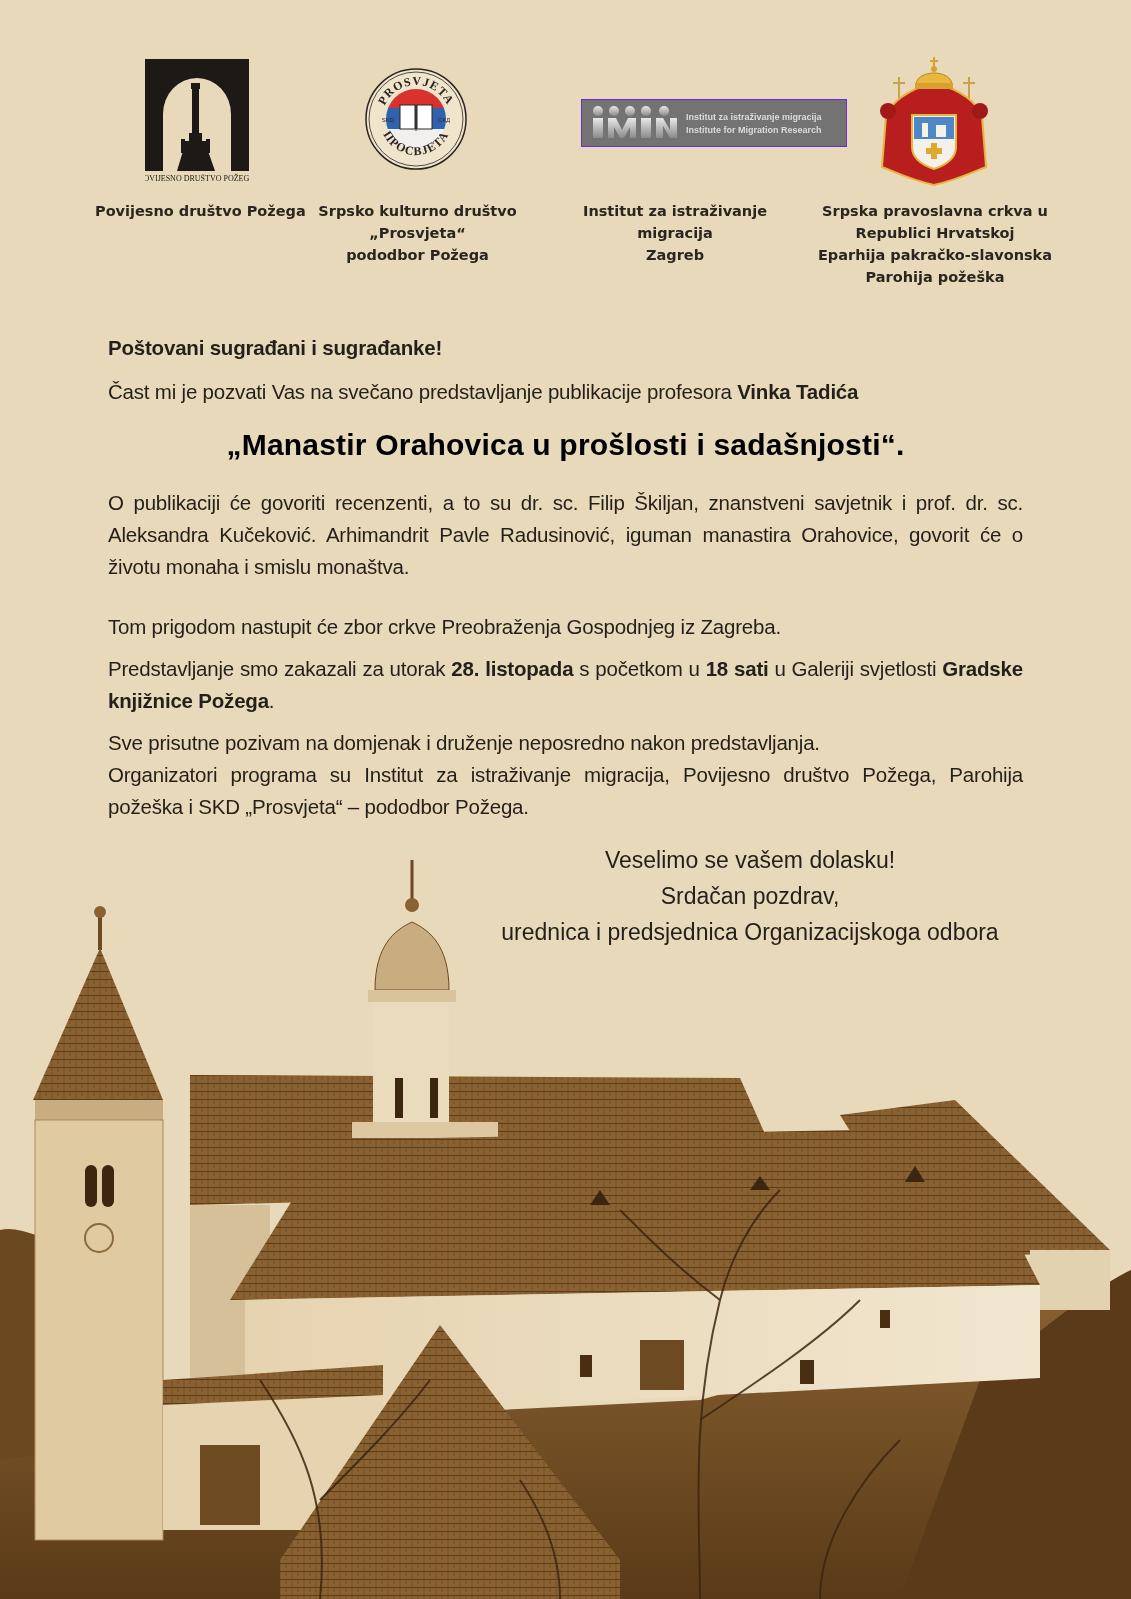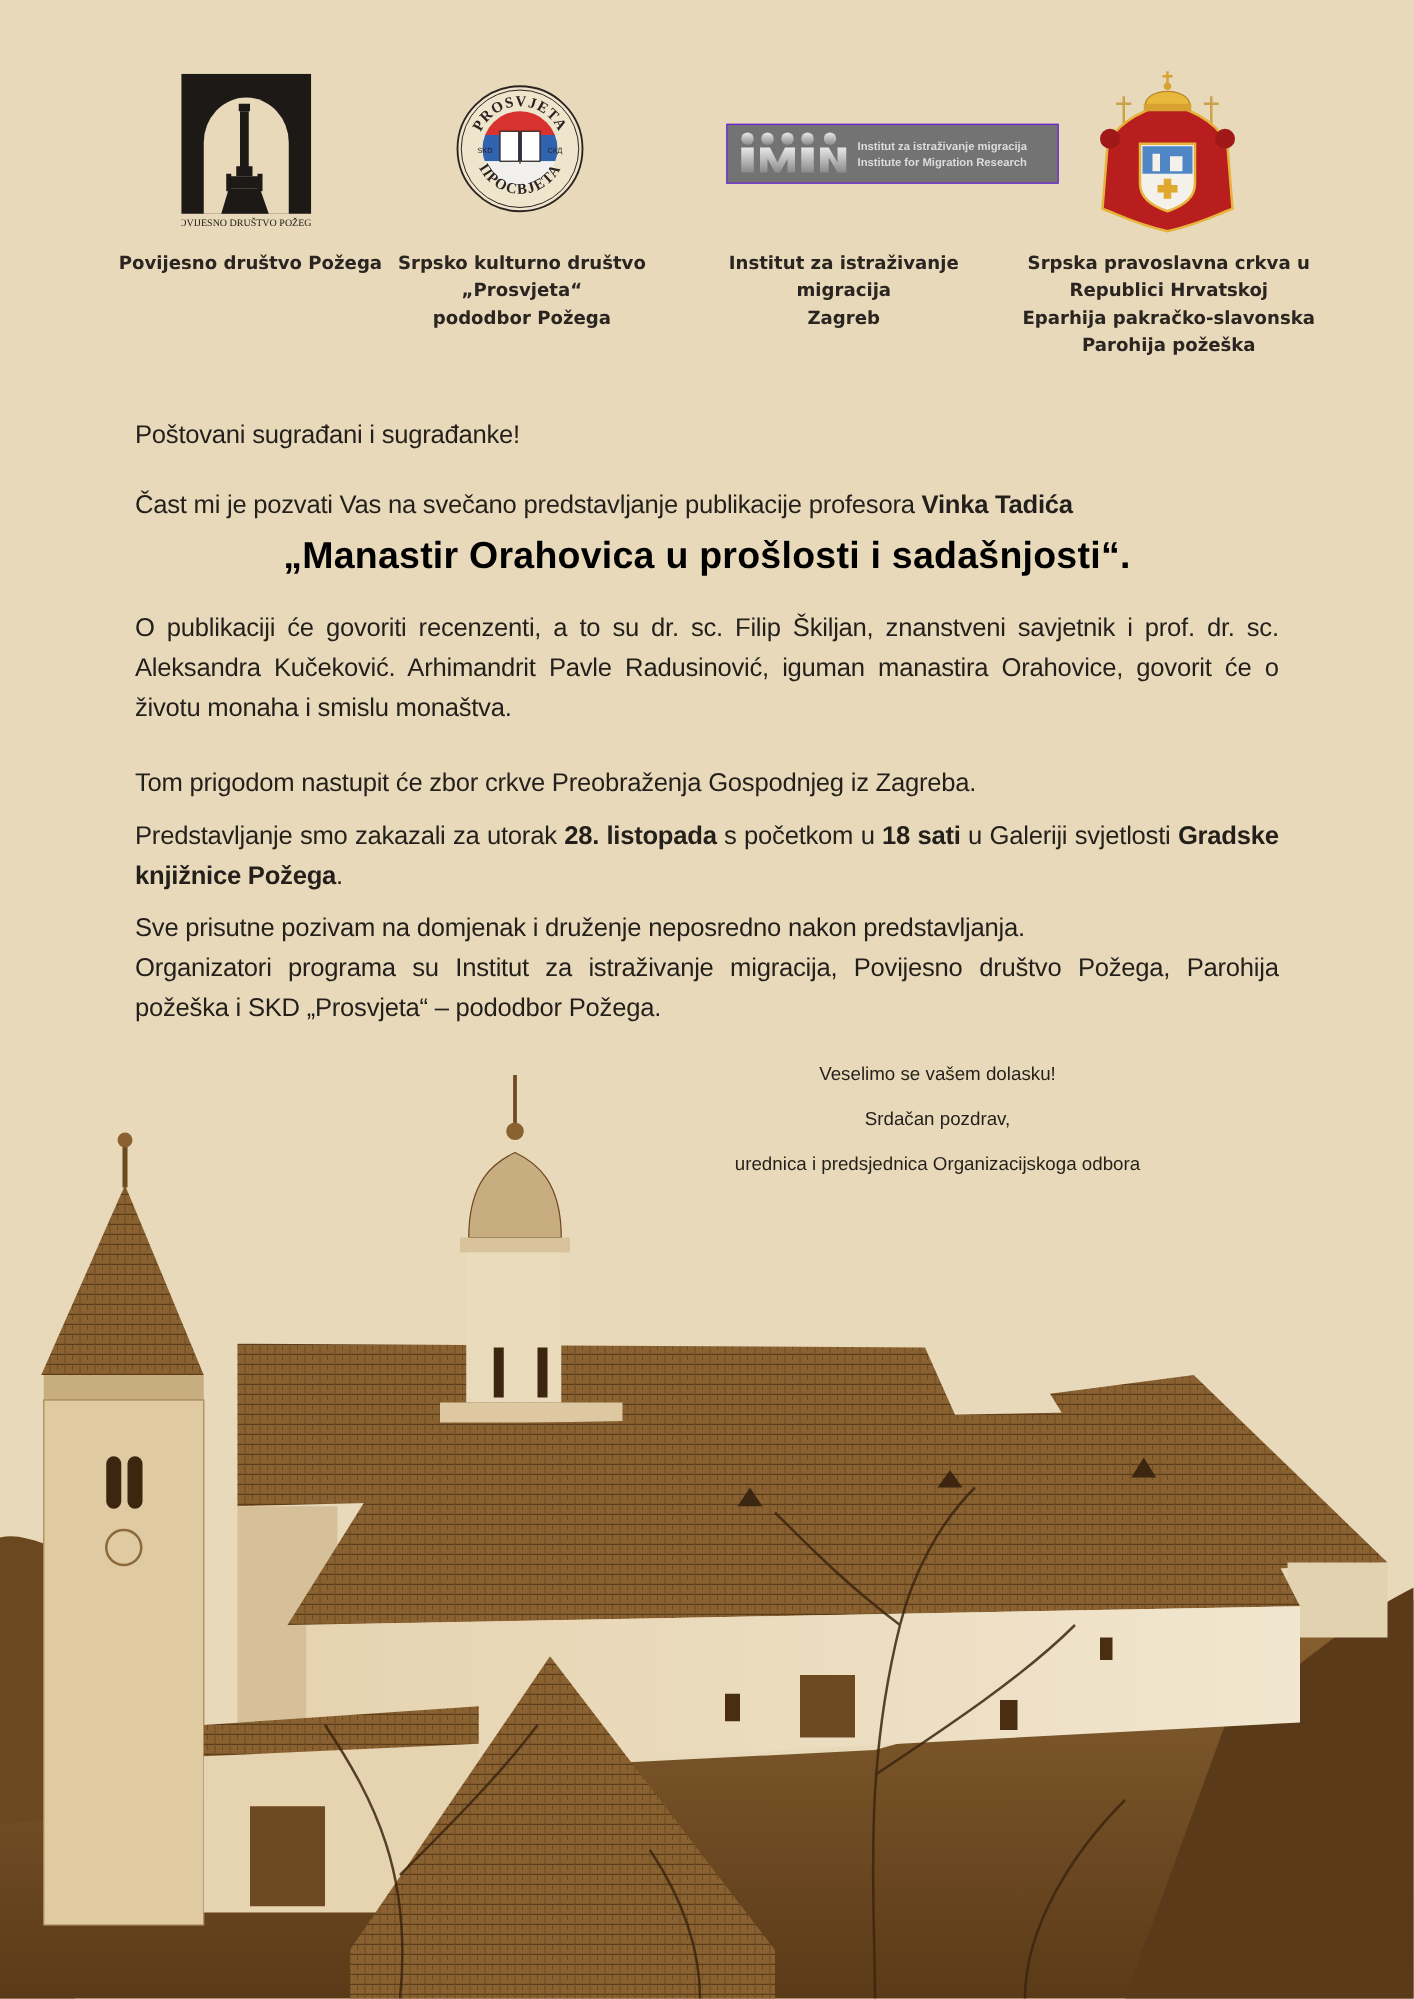--- a/index.html
+++ b/index.html
@@ -13,21 +13,21 @@
   .logos { position:absolute; top:55px; left:0; width:1131px; height:240px; }
   .org { position:absolute; text-align:center; font-family:"DejaVu Sans", sans-serif; font-size:14.5px; line-height:22px; font-weight:bold; color:#2a2520; }
   .org .caption div { white-space:nowrap; }
   .logo-box { position:absolute; }
 
   .letter { position:absolute; left:108px; width:915px; font-family:"Liberation Sans", sans-serif; font-stretch:condensed; }
   .p { font-size:20.5px; line-height:32px; margin:0; color:#231f1a; letter-spacing:-0.2px; }
   .justify { text-align:justify; text-align-last:left; }
   .title { position:absolute; left:0; width:1131px; top:428px; text-align:center; font-size:30px; font-weight:bold; color:#000000; letter-spacing:0.2px; }
   b { font-weight:bold; }
-  .closing { position:absolute; left:470px; width:560px; text-align:center; font-size:15px; line-height:36px; }
+  .closing { position:absolute; left:470px; width:560px; text-align:center; font-size:23px; line-height:36px; }
 
   .photo { position:absolute; left:0; top:860px; width:1131px; height:739px; }
 </style>
 </head>
 <body>
 
 <div class="logos">
 
   <div class="logo-box" style="left:145px; top:4px; width:104px; height:125px;">
     <svg width="104" height="125" viewBox="0 0 104 125">
@@ -148,21 +148,21 @@
     <div class="caption">
       <div>Srpska pravoslavna crkva u</div>
       <div>Republici Hrvatskoj</div>
       <div>Eparhija pakračko-slavonska</div>
       <div>Parohija požeška</div>
     </div>
   </div>
 </div>
 
 <div class="letter" style="top:332px;">
-  <p class="p" style="margin-bottom:24px;">Poštovani sugrađani i sugrađanke!</p>
+  <p class="p" style="margin-bottom:12px;font-weight:bold;">Poštovani sugrađani i sugrađanke!</p>
   <p class="p">
     <span>Čast mi je pozvati Vas na svečano predstavljanje publikacije profesora </span><b>Vinka Tadića</b>
   </p>
 </div>
 
 <div class="title">„Manastir Orahovica u prošlosti i sadašnjosti“.</div>
 
 <div class="letter" style="top:487px;">
   <p class="p justify" style="margin-bottom:0;">O publikaciji će govoriti recenzenti, a to su dr. sc. Filip Škiljan, znanstveni savjetnik i prof. dr. sc. Aleksandra Kučeković. Arhimandrit Pavle Radusinović, iguman manastira Orahovice, govorit će o životu monaha i smislu monaštva.</p>
   <p class="p" style="margin-bottom:10px;margin-top:28px;">Tom prigodom nastupit će zbor crkve Preobraženja Gospodnjeg iz Zagreba.</p>

